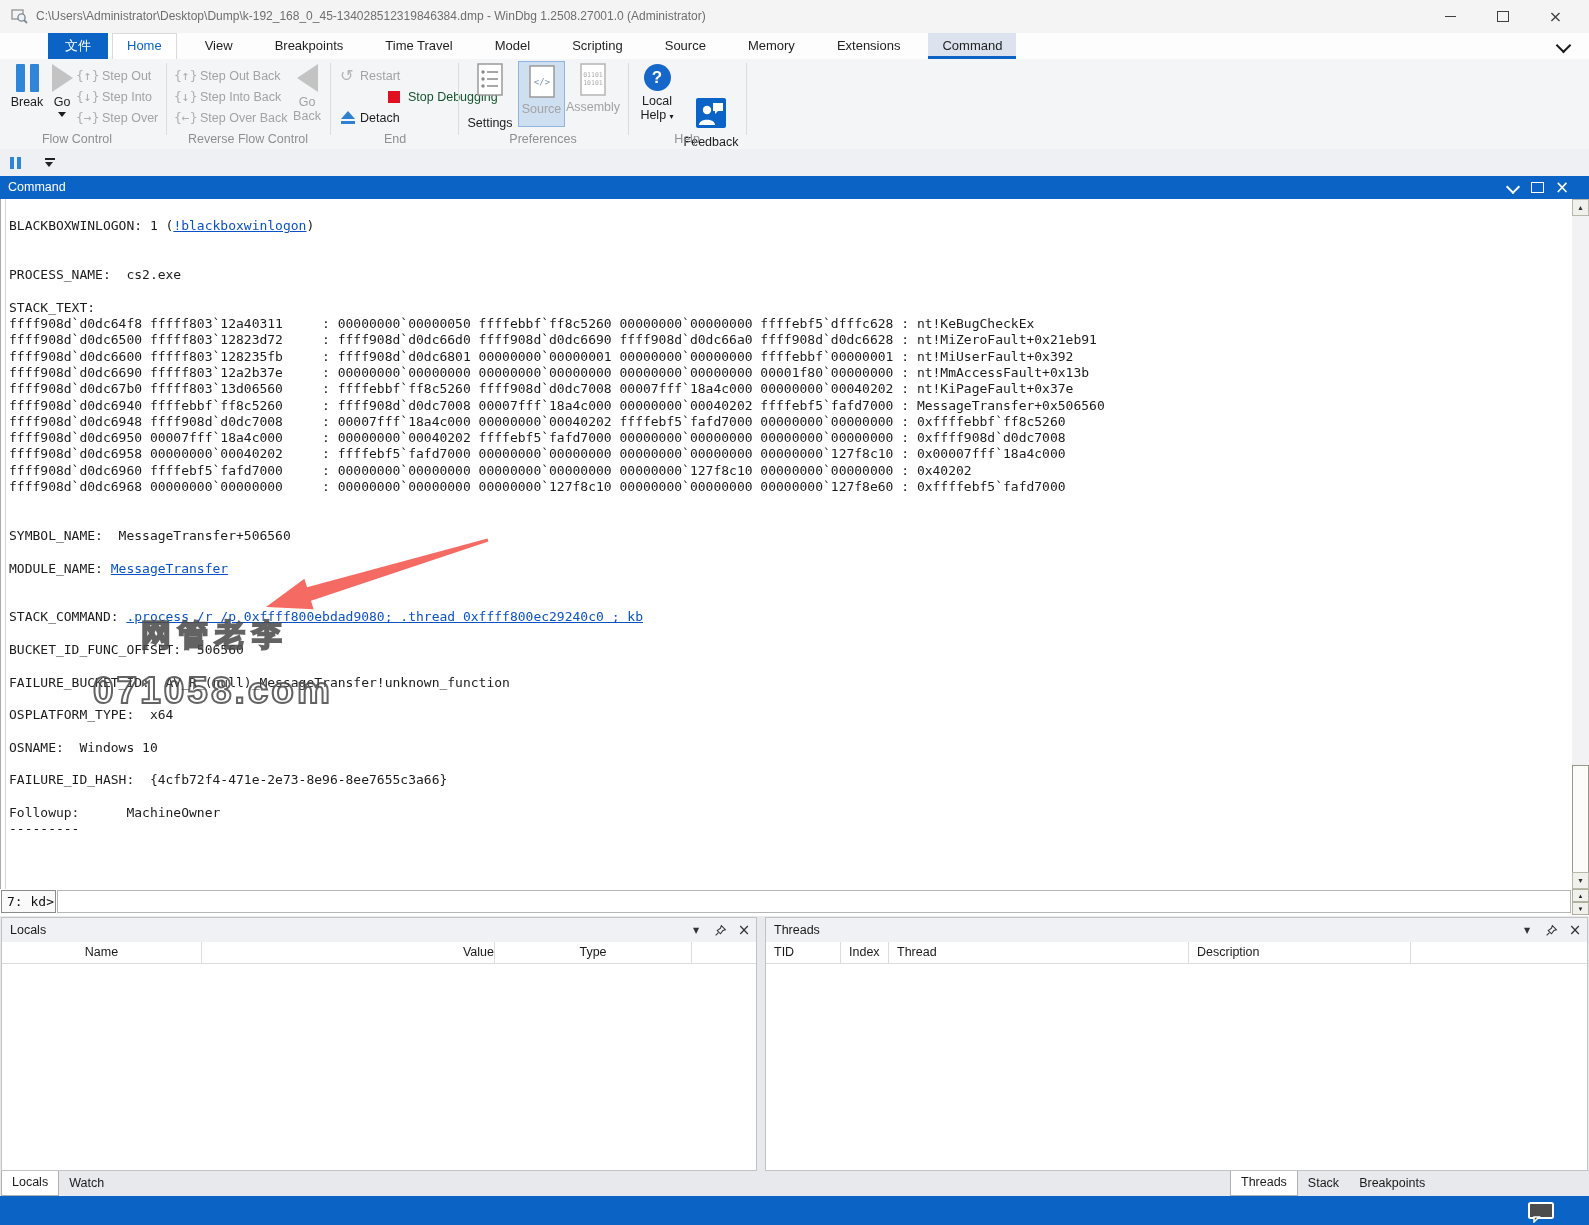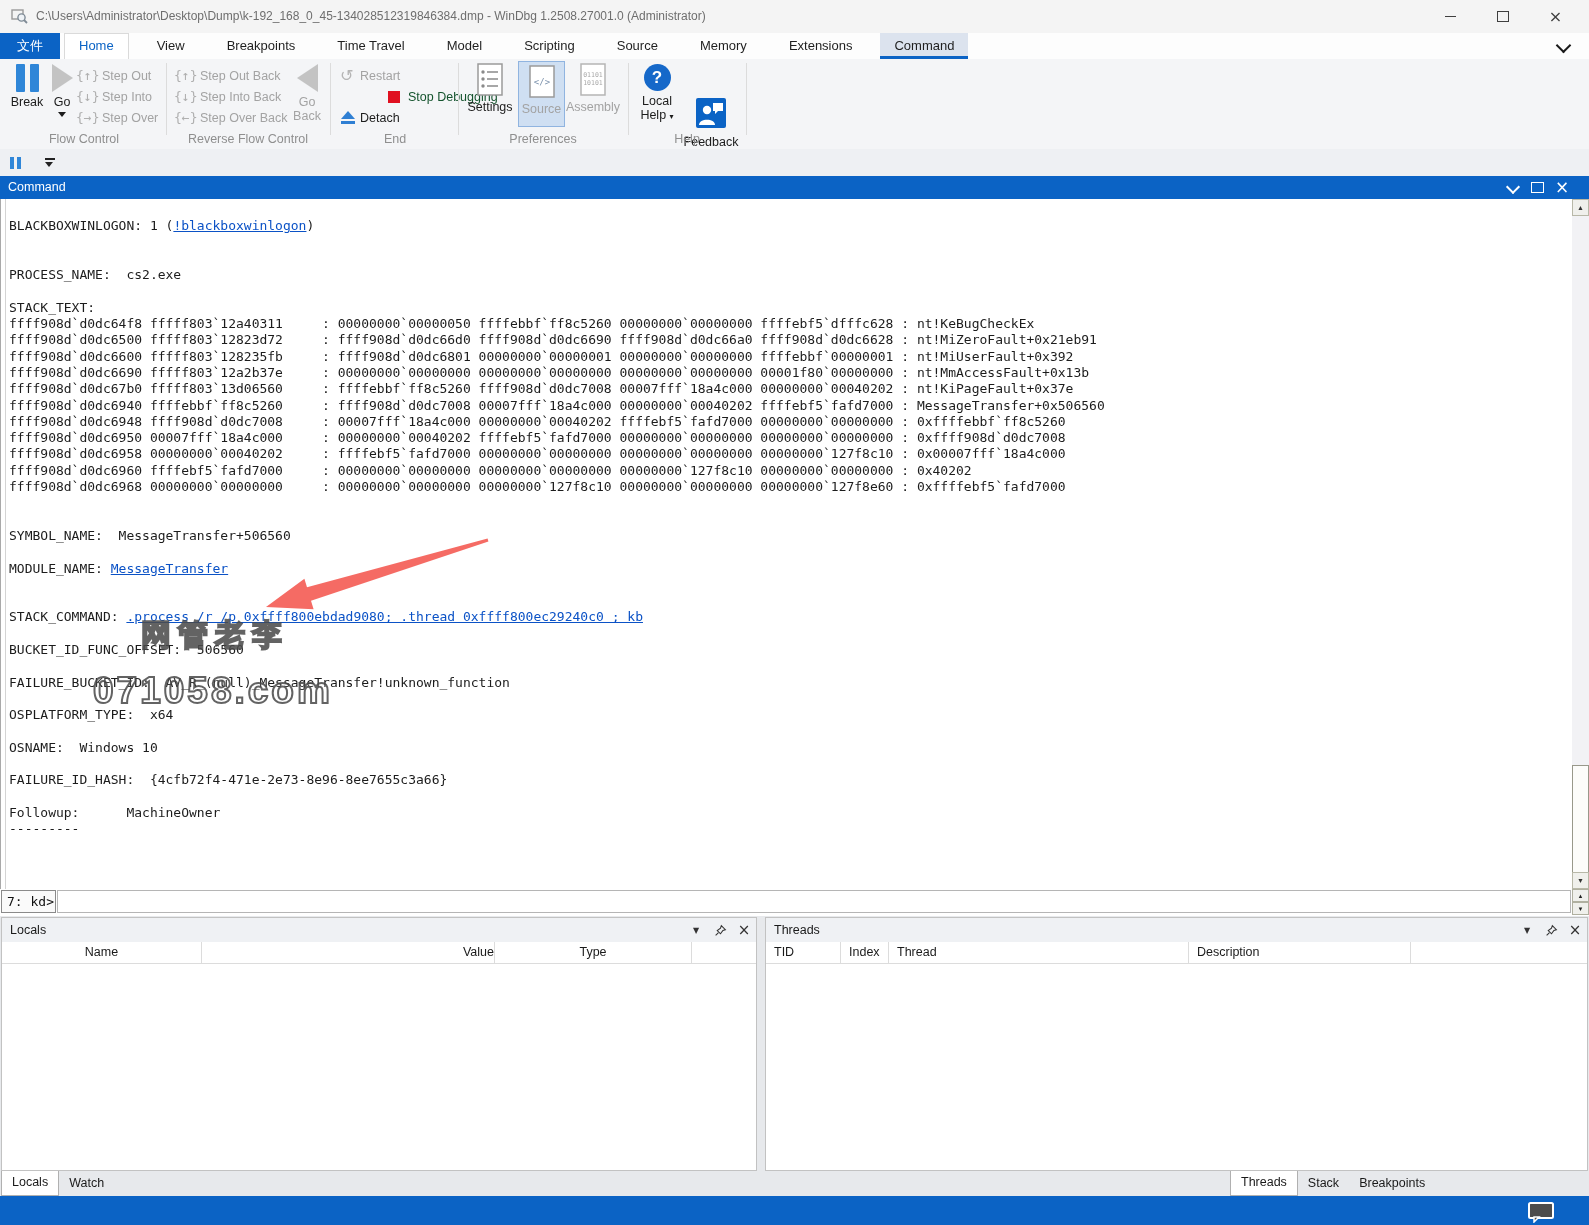--- a/index.html
+++ b/index.html
@@ -11,21 +11,21 @@
   
   .titlebar{left:0;top:0;width:1589px;height:33px;background:#f4f4f4;border-bottom:1px solid #e3e3e3;}
   .title-text{left:36px;top:0;height:33px;line-height:33px;font-size:12px;color:#6e6e6e;white-space:nowrap;}
   .winbtn{top:9px;width:15px;height:15px;display:flex;align-items:center;justify-content:center;color:#3f3f3f;}
   .minimize-glyph{width:11px;height:1px;background:#3f3f3f;}
   .maximize-glyph{width:10px;height:9px;border:1px solid #3f3f3f;}
   .close-glyph{font-size:16px;line-height:15px;color:#3f3f3f;font-family:"DejaVu Sans",sans-serif;}
 
   
   .menurow{left:0;top:33px;width:1589px;height:26px;background:#fdfdfd;}
-  .menu-tabs{display:flex;height:26px;}
+  .menu-tabs{display:flex;height:26px;margin-left:48px;}
   .mtab{height:26px;line-height:26px;padding:0 14px;margin-right:14px;font-size:13px;color:#1f1f1f;white-space:nowrap;}
   .mtab-file{background:#0b63c5;color:#fff;padding:0 17px;margin-right:4px;}
   .mtab-home{color:#0b63c5;background:#fff;border:1px solid #dadada;line-height:24px;}
   .mtab-command{background:#dce3ee;box-shadow:inset 0 -3px 0 #0b63c5;}
   .chev{width:9px;height:9px;border-right:2.5px solid #1a1a1a;border-bottom:2.5px solid #1a1a1a;transform:rotate(45deg);}
 
   
   .ribbon{left:0;top:59px;width:1589px;height:90px;background:#f4f5f7;border-bottom:1px solid #d8d8d8;}
   .rsep{top:4px;width:1px;height:72px;background:#dcdcdc;}
   .grouplabel{top:72px;height:16px;line-height:16px;font-size:12.5px;color:#8f8f8f;text-align:center;}
@@ -166,21 +166,21 @@
         </div>
       <div class="steprow">
           <span class="stepicon">{↓}</span>
           <span>Step Into</span>
         </div>
       <div class="steprow">
           <span class="stepicon">{→}</span>
           <span>Step Over</span>
         </div>
     </div>
-    <div class="abs grouplabel" style="left:8px;width:152px;">Flow Control</div>
+    <div class="abs grouplabel" style="left:1px;width:152px;">Flow Control</div>
     <div class="abs rsep" style="left:166px;"></div>
 
     <div class="abs" style="left:174px;top:6px;">
       <div class="steprow">
           <span class="stepicon">{↑}</span>
           <span>Step Out Back</span>
         </div>
       <div class="steprow">
           <span class="stepicon">{↓}</span>
           <span>Step Into Back</span>
@@ -221,21 +221,21 @@
     <div class="abs prefbtn" style="left:464px;top:4px;">
       <svg width="26" height="33" viewBox="0 0 26 33">
         <rect x="1" y="1" width="24" height="31" fill="#fff" stroke="#9a9a9a" stroke-width="1.5"></rect>
         <circle cx="6" cy="9" r="1.7" fill="#8a8a8a"></circle>
           <line x1="10" y1="9" x2="21" y2="9" stroke="#8a8a8a" stroke-width="1.5"></line>
         <circle cx="6" cy="16" r="1.7" fill="#8a8a8a"></circle>
           <line x1="10" y1="16" x2="21" y2="16" stroke="#8a8a8a" stroke-width="1.5"></line>
         <circle cx="6" cy="23" r="1.7" fill="#8a8a8a"></circle>
           <line x1="10" y1="23" x2="21" y2="23" stroke="#8a8a8a" stroke-width="1.5"></line>
       </svg>
-      <div class="biglabel" style="margin-top:0;">Settings</div>
+      <div class="biglabel" style="margin-top:16px;">Settings</div>
     </div>
     <div class="abs prefbtn pref-selected" style="left:518px;top:2px;width:45px;height:64px;">
       <svg width="26" height="33" viewBox="0 0 26 33" style="margin-top:3px;">
         <rect x="1" y="1" width="24" height="31" fill="#fff" stroke="#9a9a9a" stroke-width="1.5"></rect>
         <text x="13" y="20" font-size="9" fill="#7d93ad" text-anchor="middle" font-family="DejaVu Sans Mono, monospace">&lt;/&gt;</text>
       </svg>
       <div class="biglabel gray" style="margin-top:0;">Source</div>
     </div>
     <div class="abs prefbtn" style="left:564px;top:4px;width:58px;">
       <svg width="26" height="33" viewBox="0 0 26 33">

